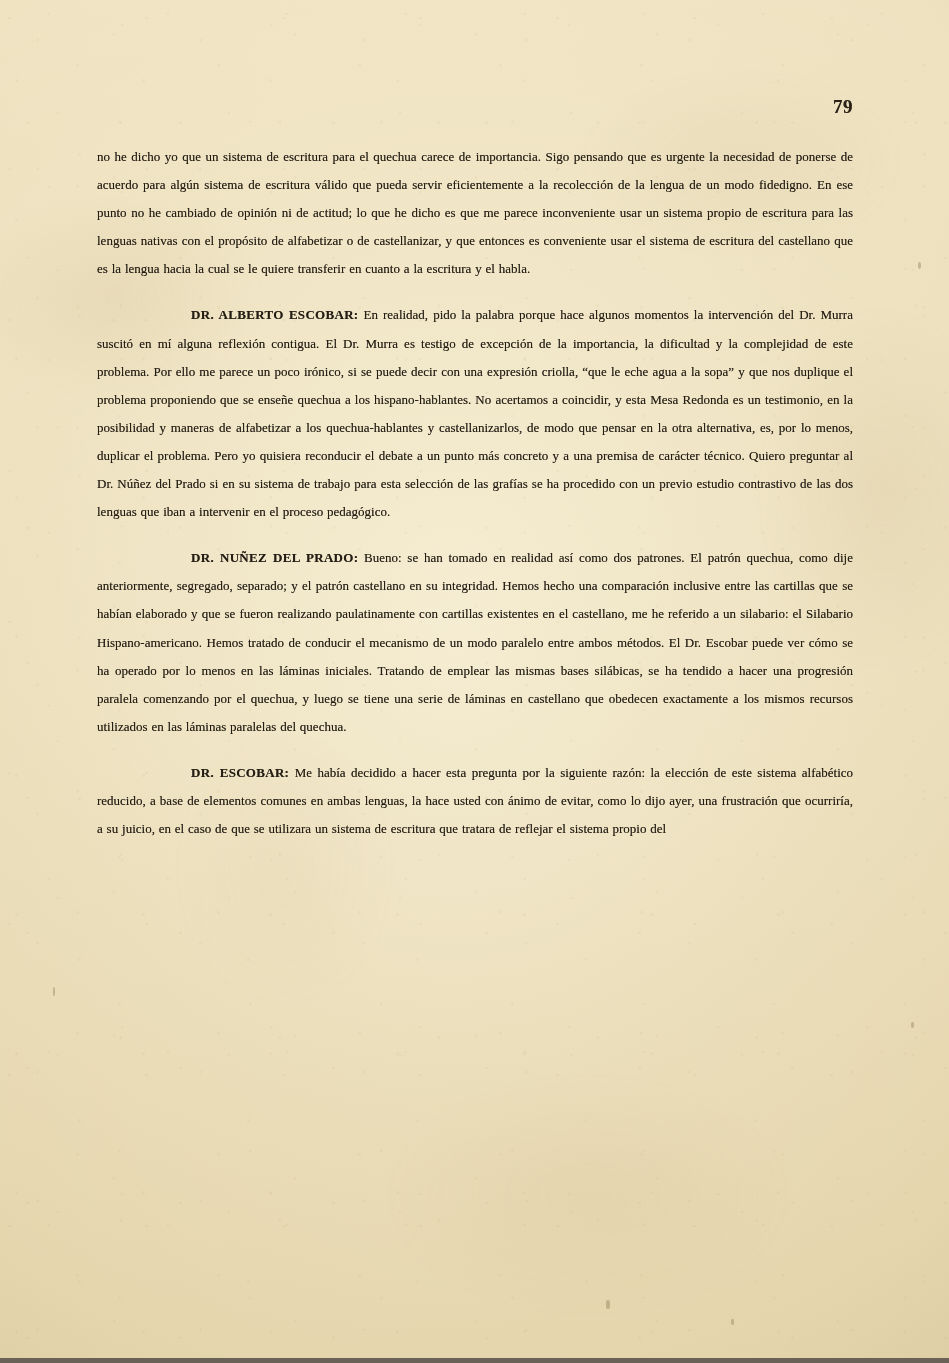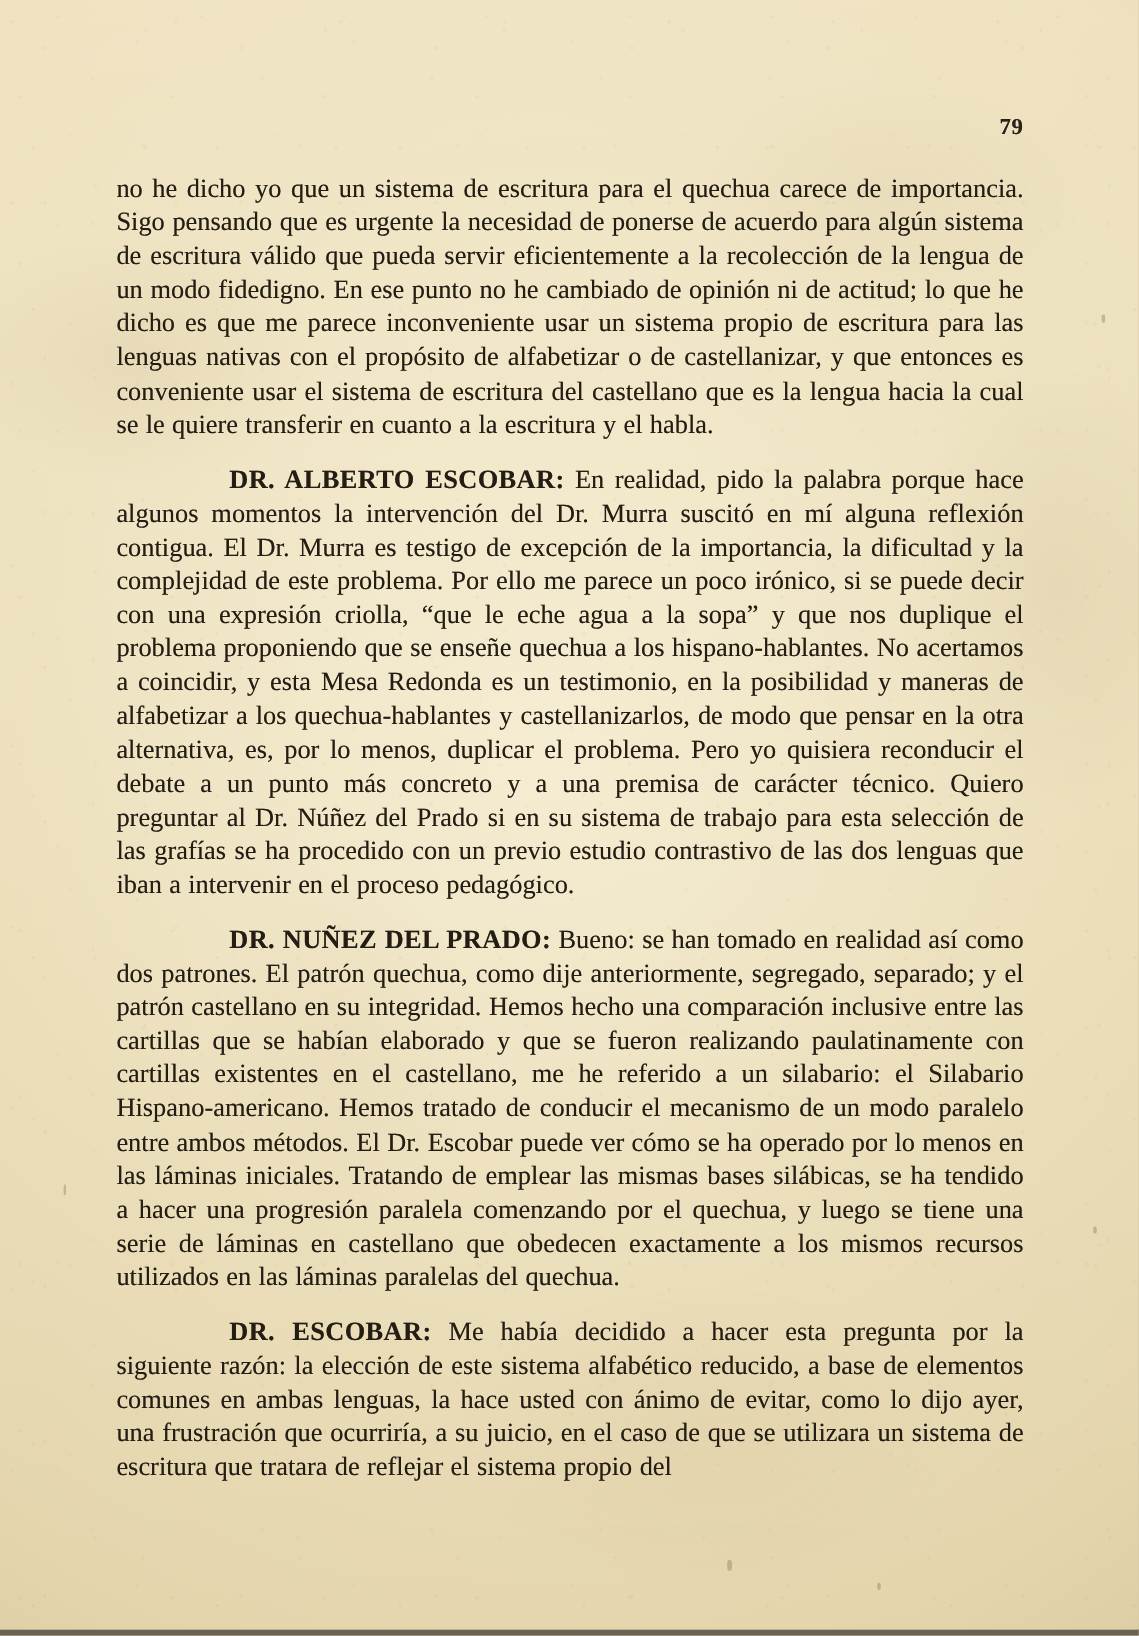--- a/index.html
+++ b/index.html
@@ -99,21 +99,21 @@
 
   .body-text {
     position: absolute;
     top: 143px;
     left: 0;
     width: 756px;
   }
 
   p.para {
     margin: 0;
-    font-size: 22px;
+    font-size: 13px;
     line-height: 28.1px;
     text-align: justify;
     text-align-last: left;
     word-spacing: 0.6px;
     color: #241d14;
     font-family: Liberation Serif, serif;
     -webkit-font-smoothing: none;
   }
 
   p.para + p.para {

